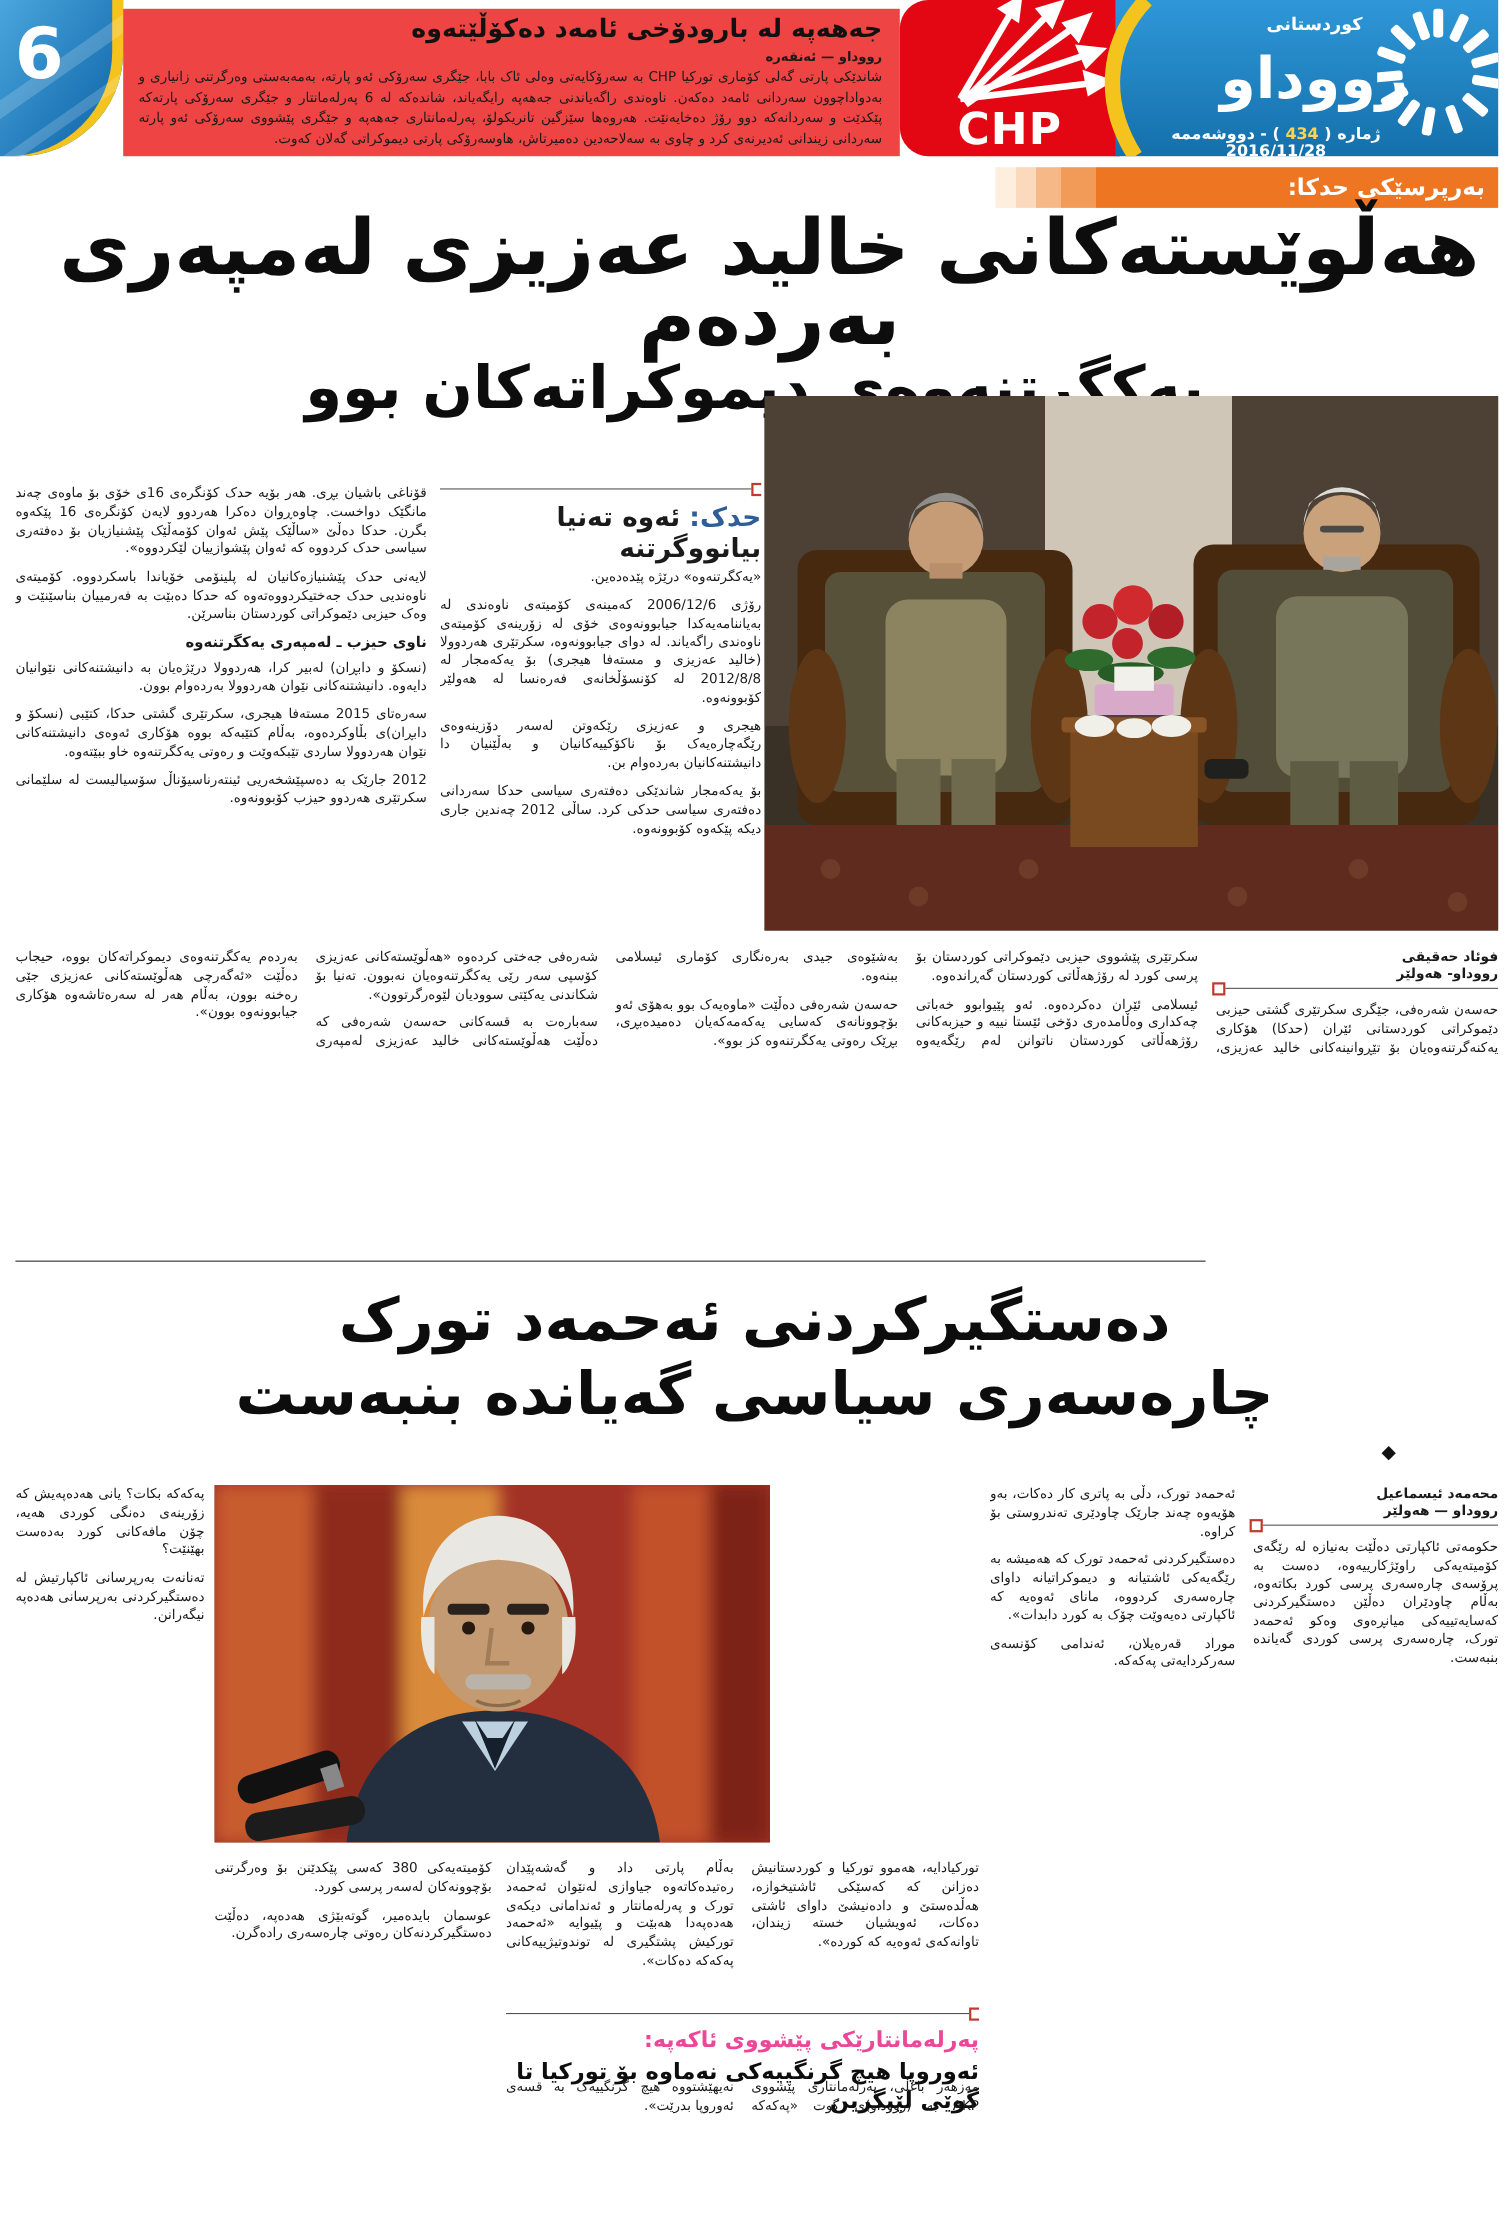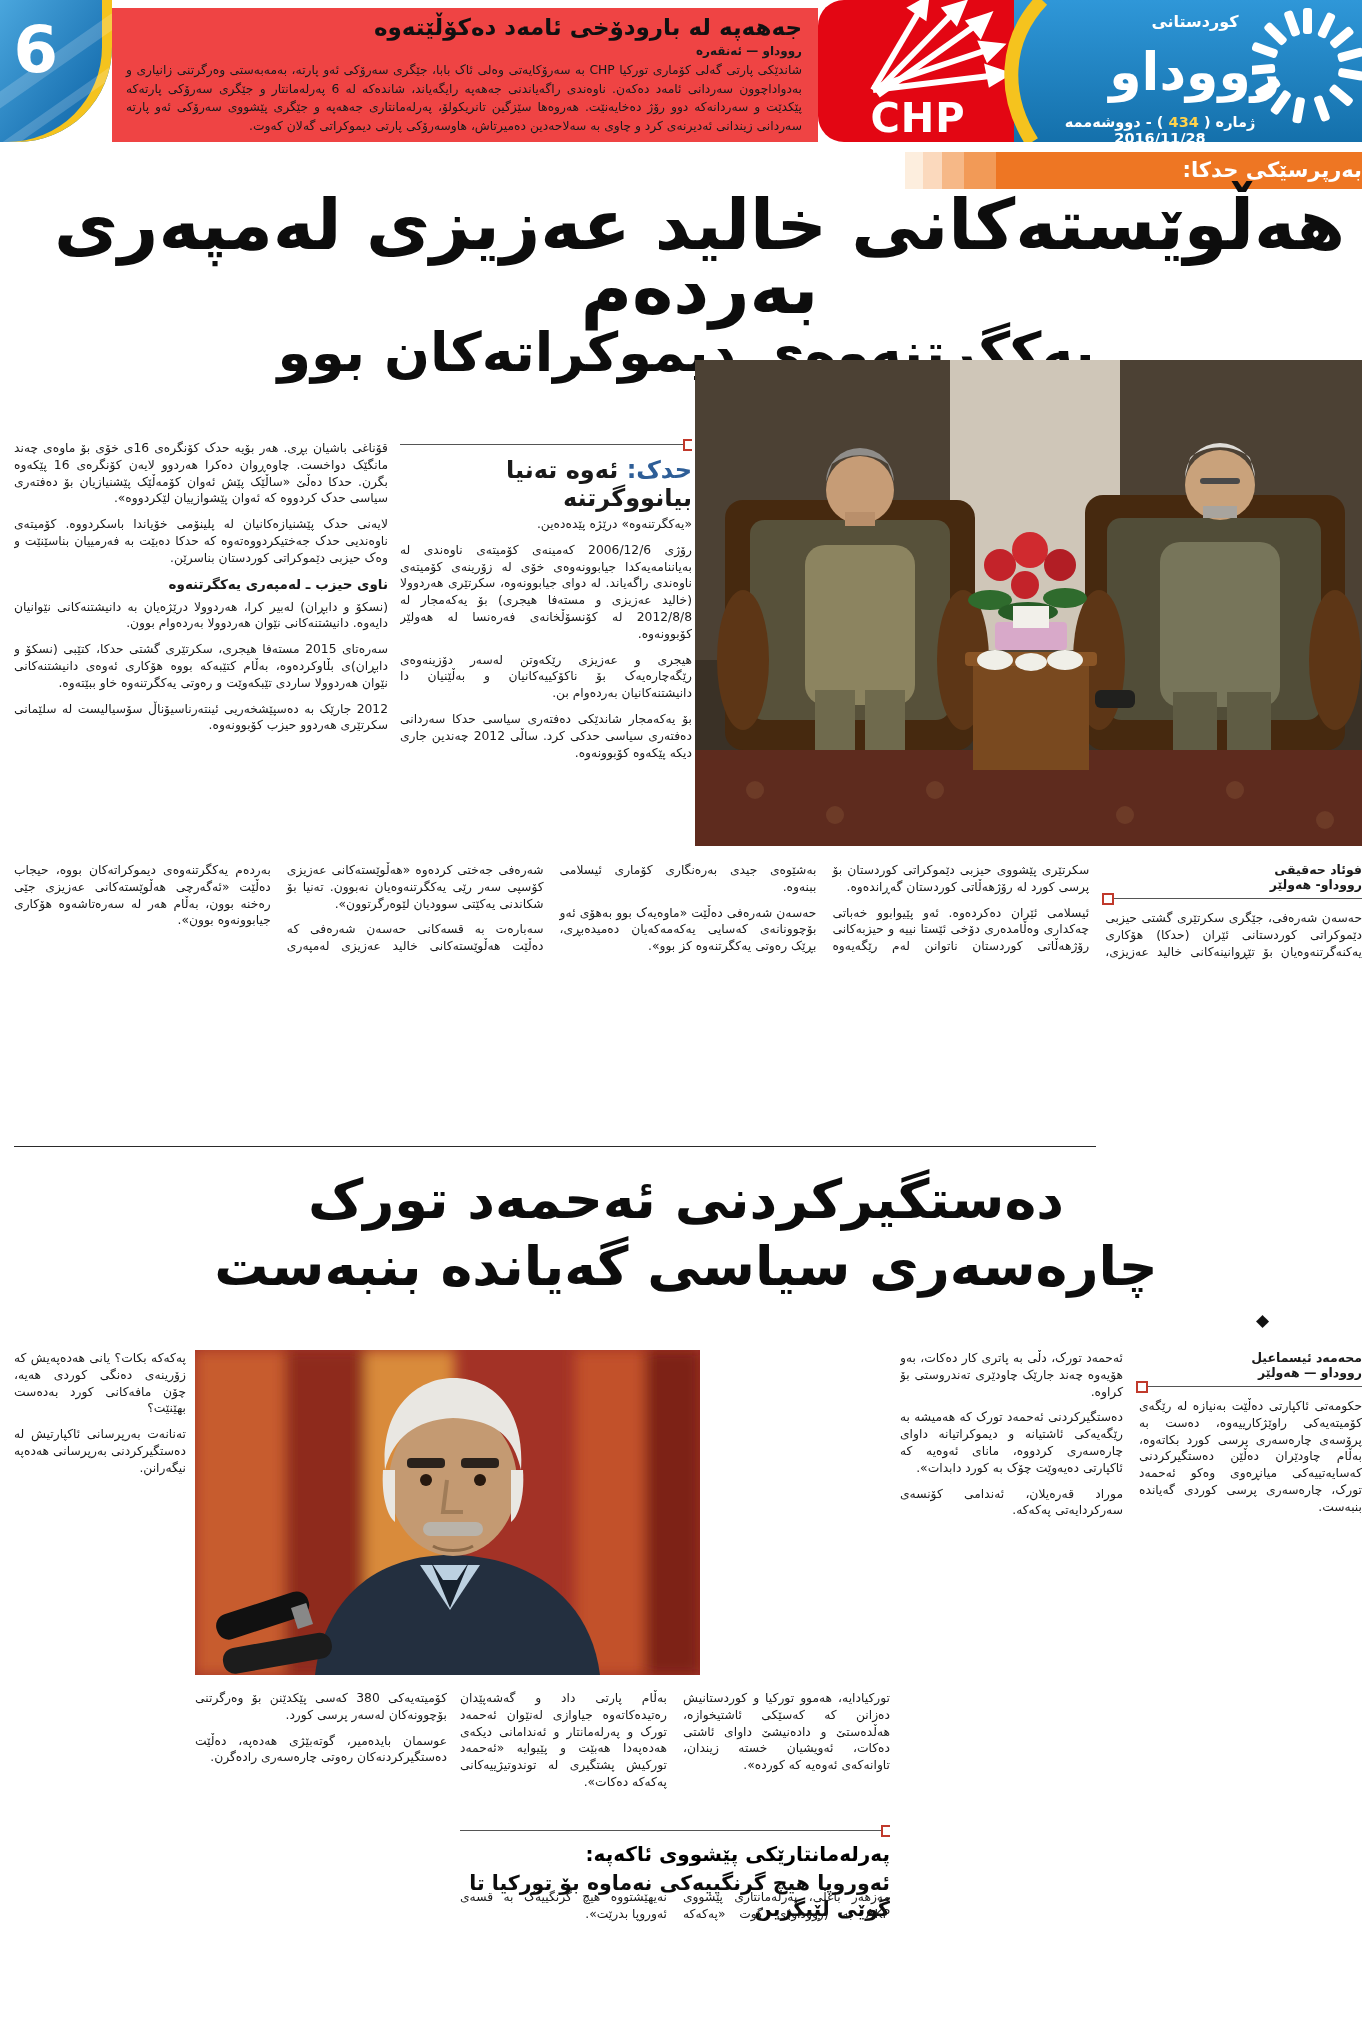--- a/index.html
+++ b/index.html
@@ -32,21 +32,21 @@
                color:#fff;font-weight:bold;font-size:52px;line-height:1.1;}
   .dateline{position:absolute;left:1030px;top:114px;width:260px;color:#fff;font-size:14.5px;
             font-weight:bold;text-align:center;direction:rtl;}
   .dateline .issue{color:#ffd34d;}
 
   
   .kicker-bar{position:absolute;left:905px;top:152px;width:457px;height:37px;
       background:linear-gradient(to left,#ee7623 0 80%,#f29a57 80% 87%,#f6b887 87% 92%,#fbd9bd 92% 96%,#fdeede 96% 100%);
       color:#fff;font-size:21px;font-weight:bold;text-align:right;line-height:37px;
       padding-left:0;box-sizing:border-box;}
-  .kicker-bar span{}
+  .kicker-bar span{padding-right:12px;}
   .headline1{position:absolute;left:0;top:193px;width:1372px;text-align:center;
              font-weight:bold;color:#0d0d0d;letter-spacing:-1px;}
   .headline1 .l1{font-size:70px;line-height:64px;display:block;margin-left:27px;}
   .headline1 .l2{font-size:54px;line-height:64px;display:block;}
 
   .rule-square{border-top:1px solid #555;position:relative;height:1px;margin:6px 0 10px 0;}
   .rule-square::after{content:'';position:absolute;width:8px;height:8px;border:2px solid #c0392b;
                       background:#fff;left:-3px;top:-6px;}
   .rule-square.sq-right::after{left:auto;right:-3px;}
 
@@ -71,21 +71,21 @@
              color:#0d0d0d;letter-spacing:-1px;}
   .headline2 .l1,.headline2 .l2{font-size:54px;line-height:67px;display:block;}
   .a2-right{position:absolute;left:900px;top:1350px;width:462px;height:674px;overflow:hidden;
             column-count:2;column-gap:16px;}
   .a2-left1{position:absolute;left:14px;top:1350px;width:172px;height:674px;overflow:hidden;}
   .photo2{position:absolute;left:195px;top:1350px;width:505px;height:325px;overflow:hidden;background:#a33226;}
   .a2-left2{position:absolute;left:195px;top:1690px;width:252px;height:332px;overflow:hidden;}
   .a2-midtop{position:absolute;left:460px;top:1690px;width:430px;height:130px;overflow:hidden;
              column-count:2;column-gap:16px;}
   .a2-kicker{position:absolute;left:460px;top:1824px;width:430px;height:104px;overflow:hidden;}
-  .a2-kicker .redk{color:#000000;font-size:20px;font-weight:bold;text-align:right;margin:4px 0 4px 0;}
+  .a2-kicker .redk{color:#ec4899;font-size:20px;font-weight:bold;text-align:right;margin:4px 0 4px 0;}
   .a2-kicker .subhl{color:#0d0d0d;font-size:20.5px;font-weight:bold;text-align:right;margin:0;line-height:26px;}
   .a2-midbot{position:absolute;left:460px;top:1889px;width:430px;height:90px;overflow:hidden;
              column-count:2;column-gap:16px;}
 </style>
 </head>
 <body>
 
 <div class="page">
 
   <div class="hdr-num">

